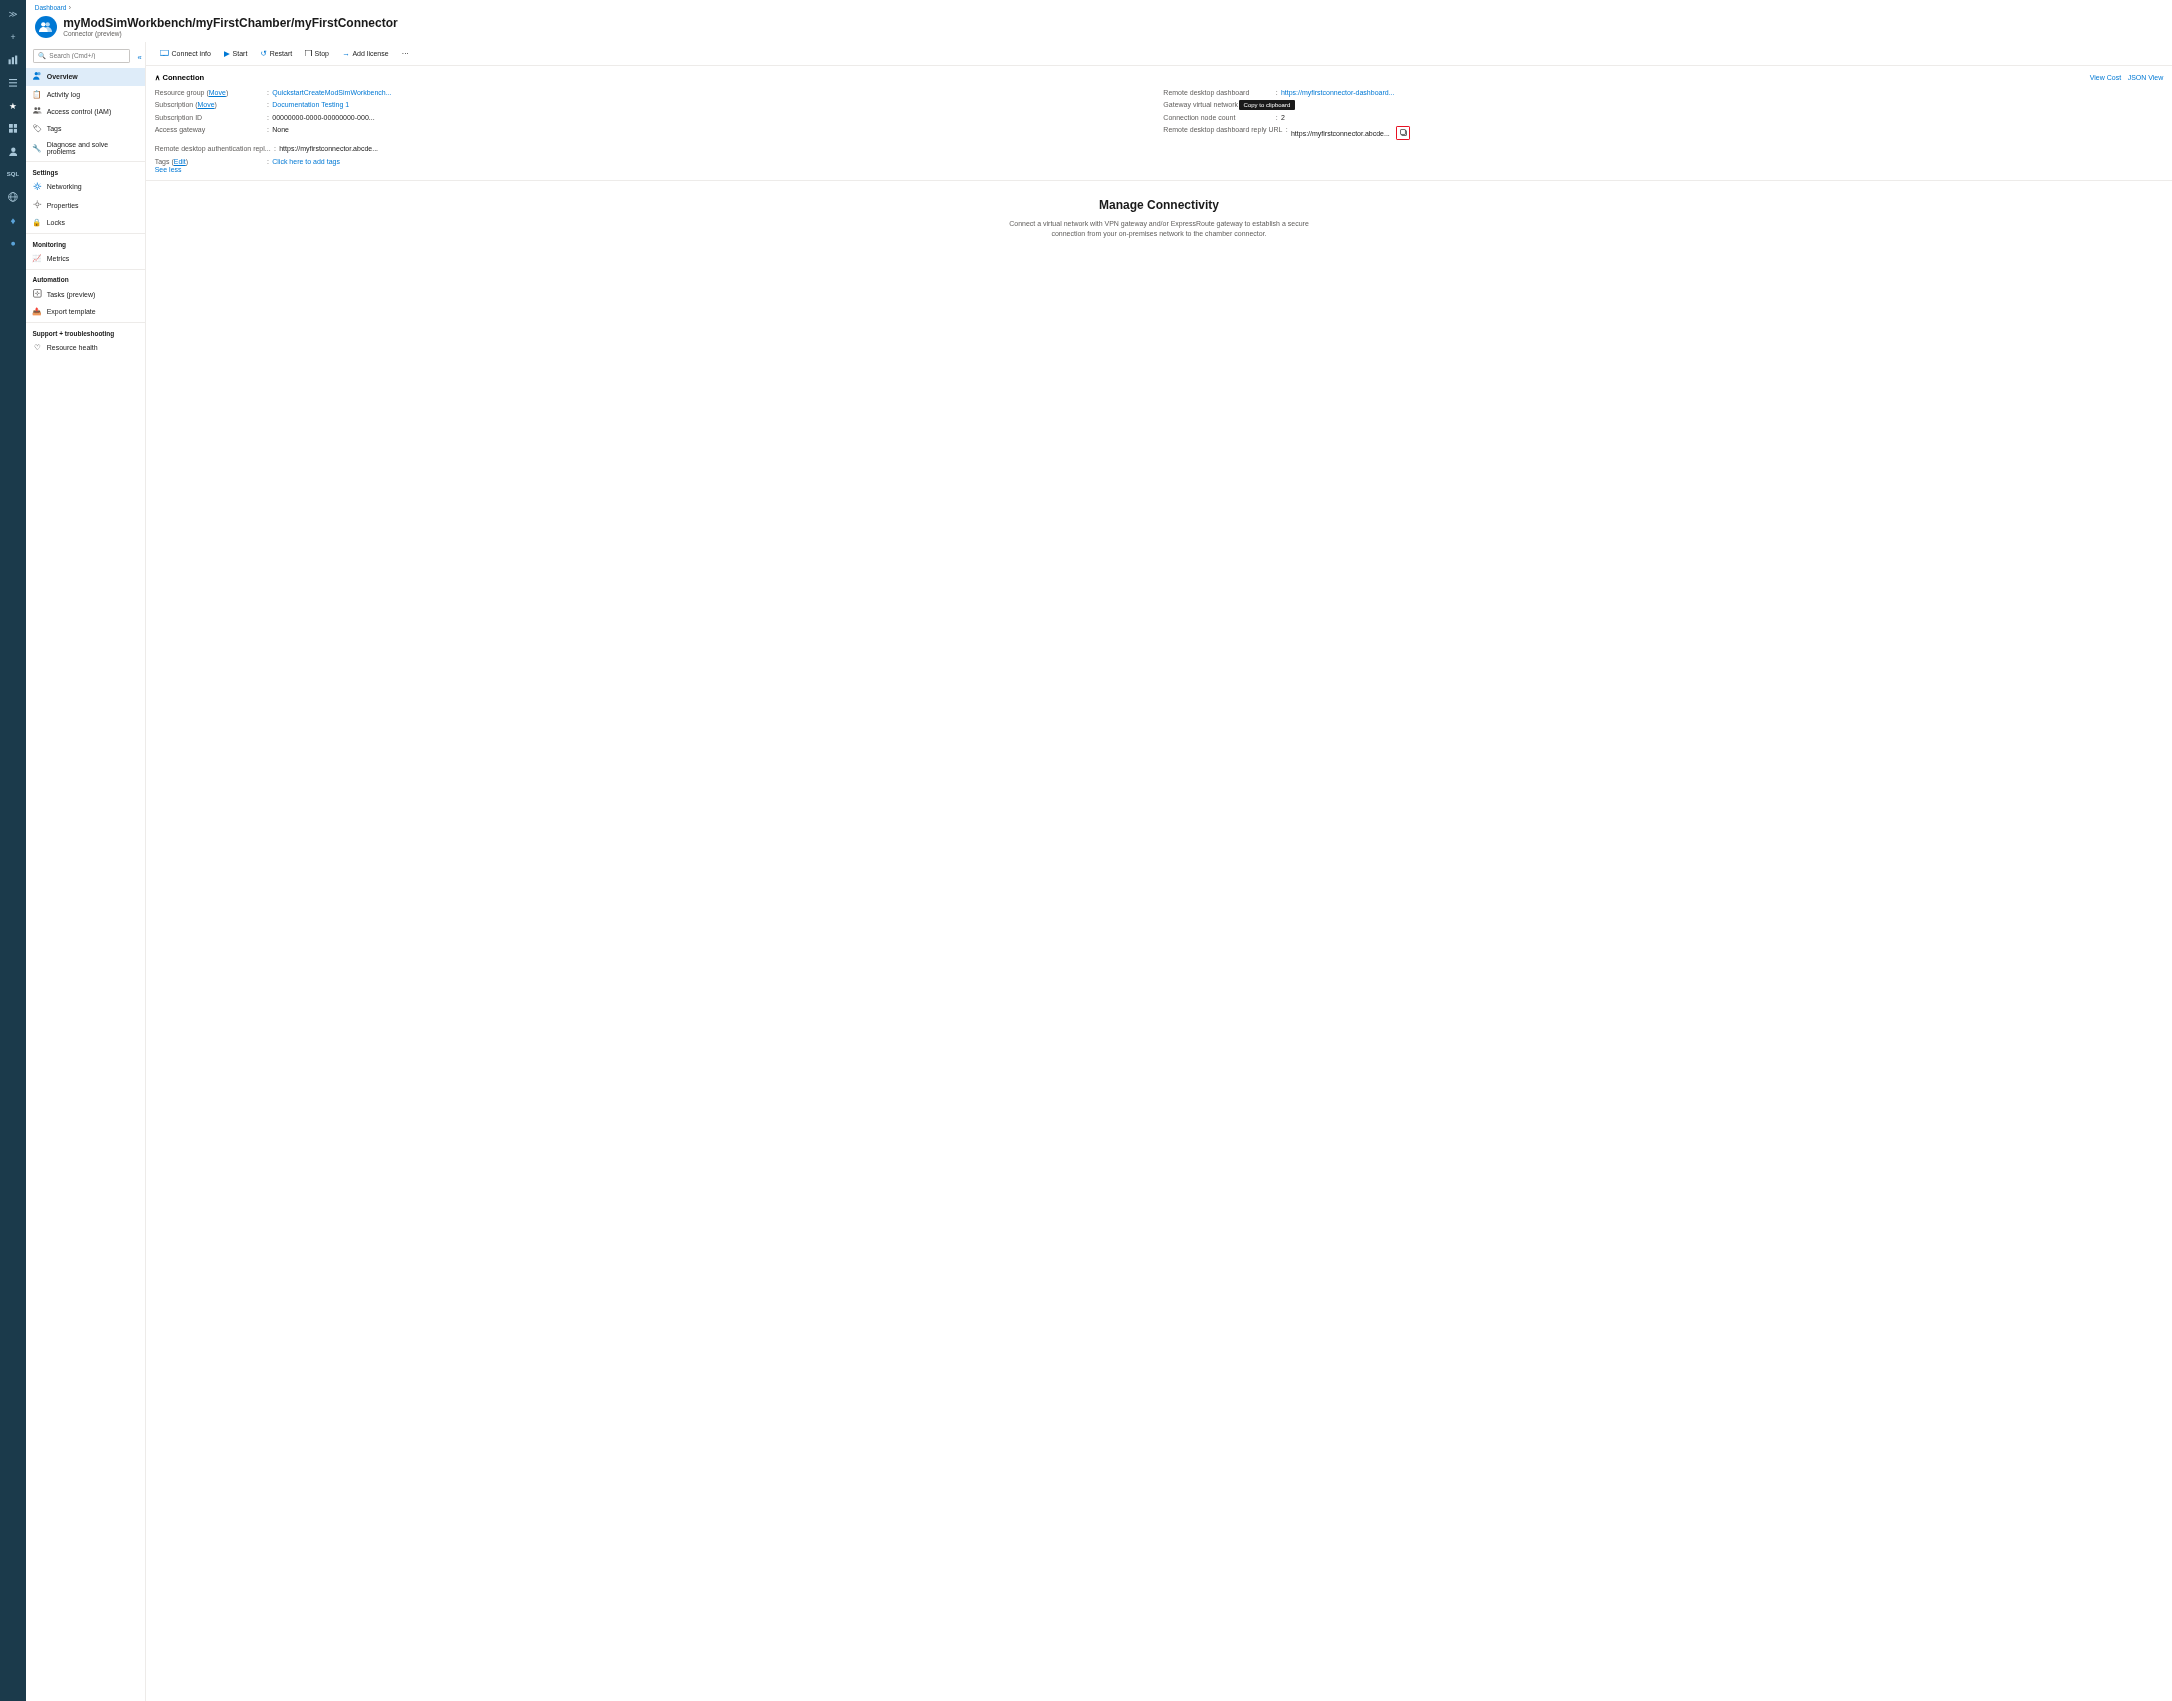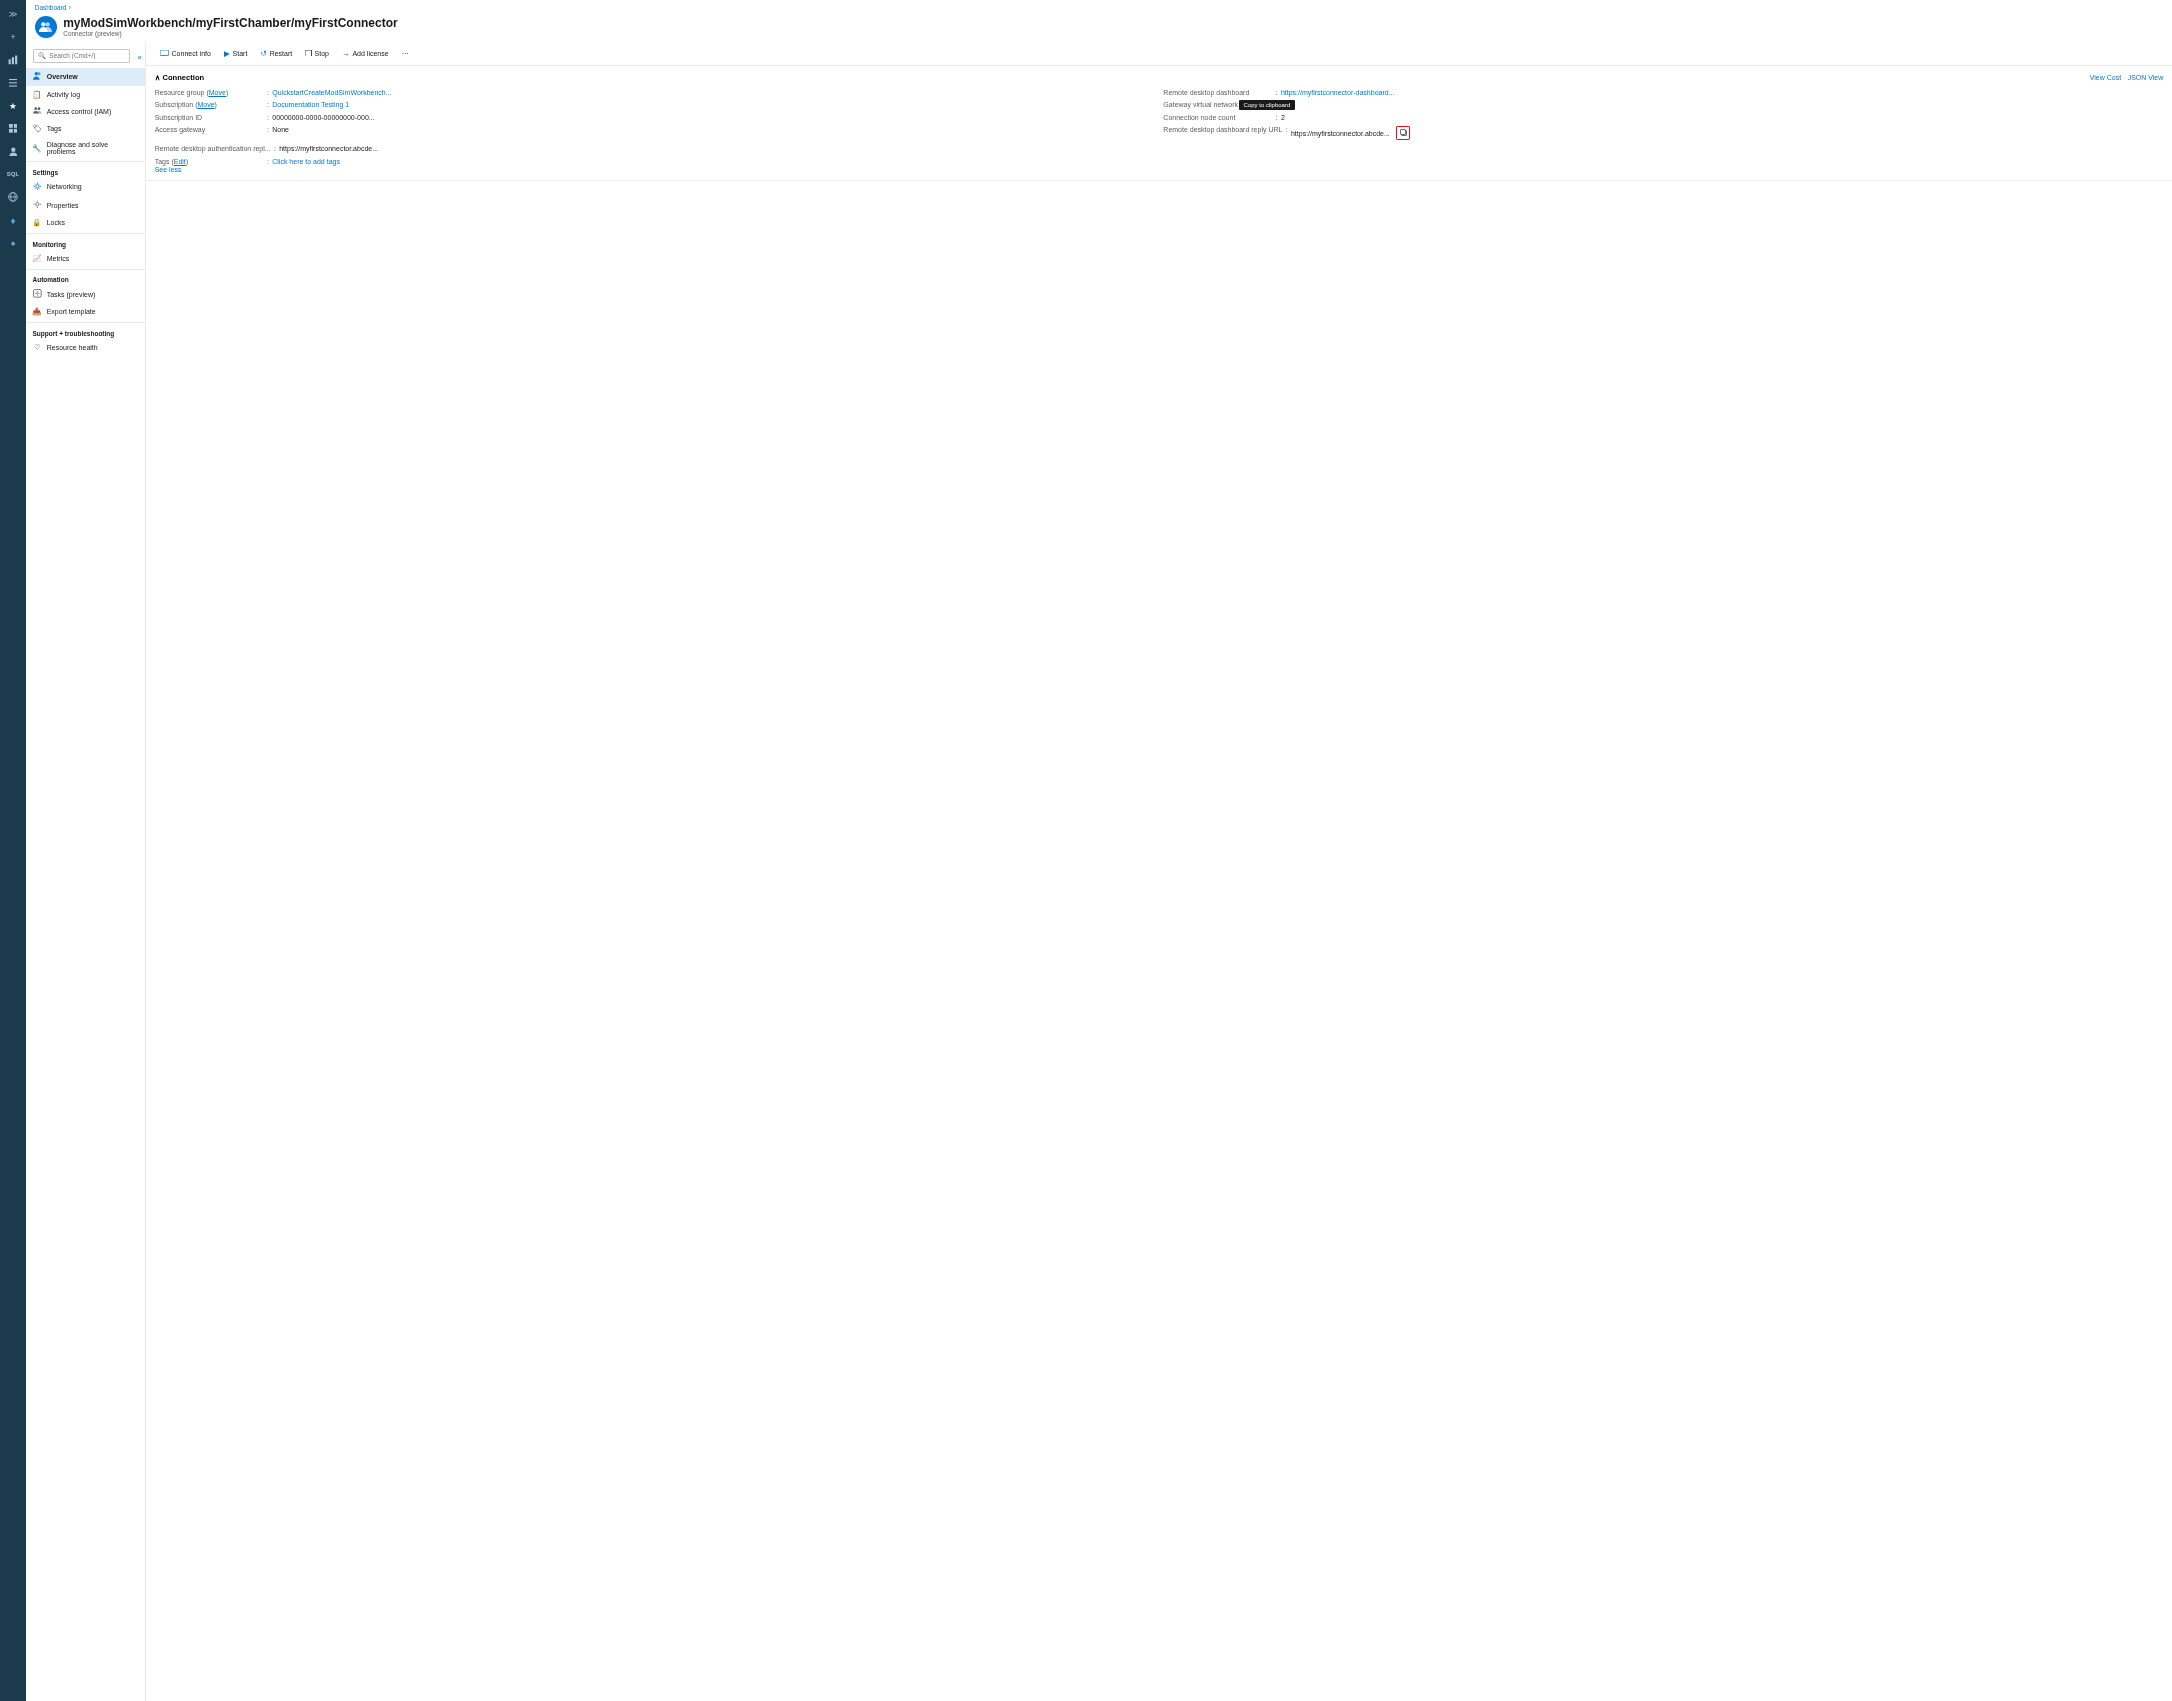--- a/index.html
+++ b/index.html
@@ -564,16 +564,20 @@
 
         <div class="essentials-row" style="margin-top:2.2px;">
           <span class="essentials-label">Tags (<a href="#" style="color:#0078d4;">Edit</a>)</span>
           <span class="essentials-colon">:</span>
           <span class="essentials-value"><a href="#">Click here to add tags</a></span>
         </div>
 
         <a href="#" class="see-less">See less</a>
       </div>
 
+      <div class="manage-section">
+        <h2>Manage Connectivity</h2>
+        <p>Connect a virtual network with VPN gateway and/or ExpressRoute gateway to establish a secure connection from your on-premises network to the chamber connector.</p>
+      </div>
     </div>
   </div>
 </div>
 
 
 </body></html>

